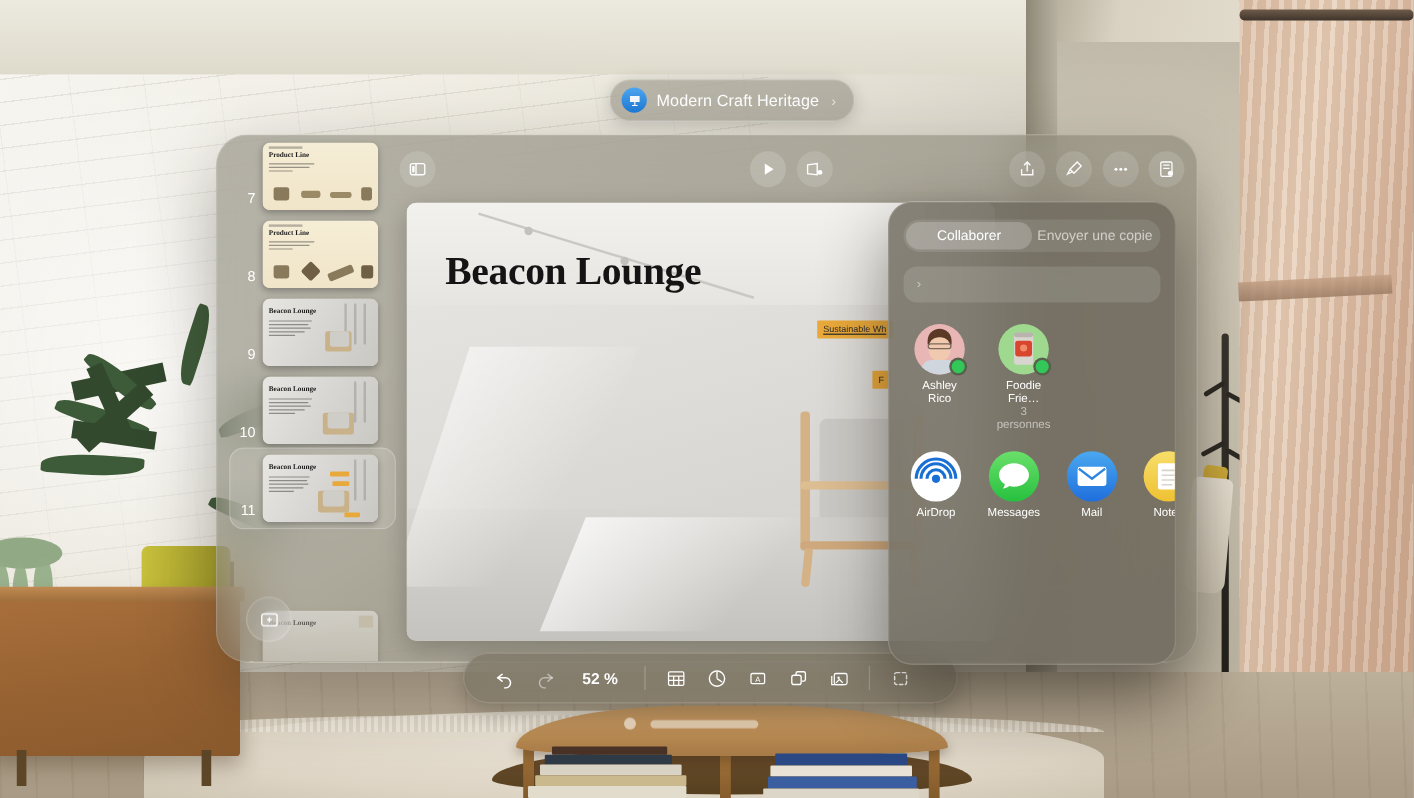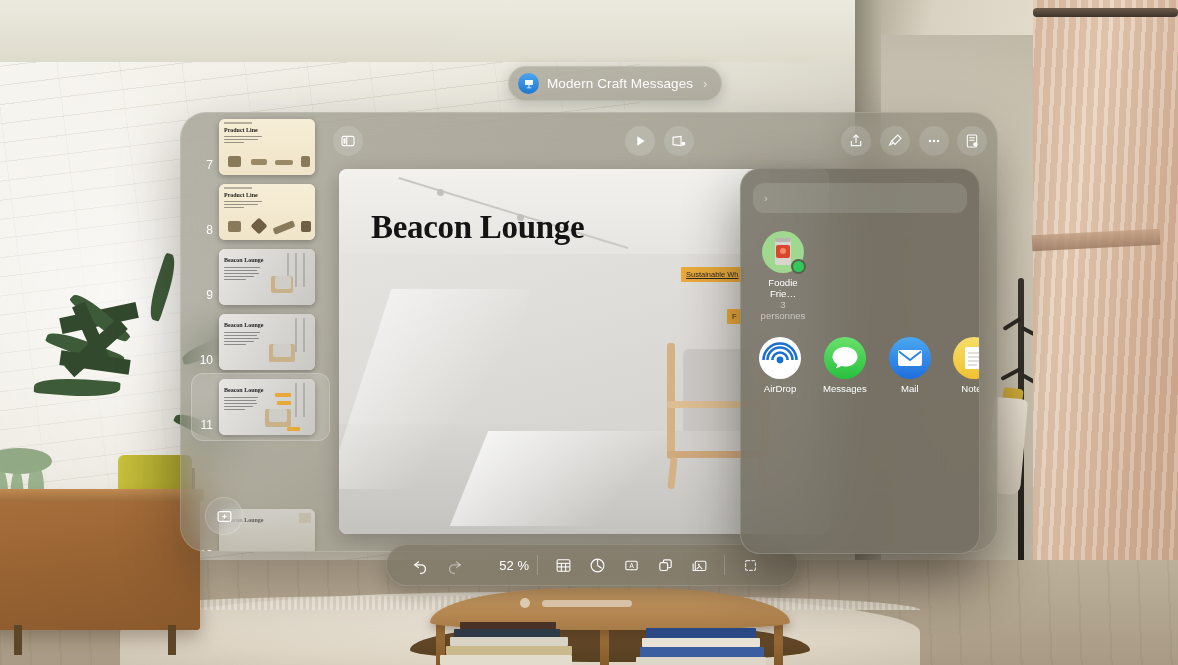--- a/index.html
+++ b/index.html
@@ -287,21 +287,21 @@
     backdrop-filter:blur(18px);
     display:flex; align-items:center; padding:0 16px; gap:0;
     box-shadow:0 6px 18px rgba(0,0,0,.22);
     z-index:6;
   }
   .bb-btn{
     width:34px; height:30px; display:flex; align-items:center; justify-content:center;
     cursor:pointer; background:none; border:none;
   }
   .bb-btn svg{ width:17px; height:17px; }
-  #zoom-value{ color:#fff; font-size:13px; width:58px; text-align:right; }
+  #zoom-value{ color:#fff; font-size:13px; width:58px; text-align:center;font-weight:bold; }
   .bb-sep{ width:1px; height:20px; background:rgba(255,255,255,.22); margin:0 8px; }
 
   
   #win-controls{
     position:absolute; left:520px; top:598px; width:120px; height:10px;
     display:flex; align-items:center; gap:12px; z-index:7;
   }
   .win-dot{ width:10px; height:10px; border-radius:50%; background:rgba(255,255,255,.55); }
   .win-bar{ width:90px; height:7px; border-radius:4px; background:rgba(255,255,255,.48); }
 
@@ -461,21 +461,21 @@
 </div>
 
 <div id="title-pill">
   <span class="kn-icon">
     <svg viewBox="0 0 24 24" fill="#fff">
         <path d="M4 4h16v10H4z" opacity=".95"></path>
         <rect x="11" y="14" width="2" height="5"></rect>
         <rect x="7" y="19" width="10" height="1.6" rx=".8"></rect>
       </svg>
   </span>
-  <span class="t">Modern Craft Messages</span>
+  <span class="t">Modern Craft Heritage</span>
   <span class="chev">›</span>
 </div>
 
 <div id="app-window">
 
   <div id="top-toolbar">
     <button class="tb-btn" style="left:152px;top:13px;">
       <svg viewBox="0 0 24 24" fill="none" stroke="#fff" stroke-width="1.7">
           <rect x="3" y="5" width="18" height="14" rx="2.5"></rect>
           <line x1="10" y1="5" x2="10" y2="19"></line>
@@ -733,26 +733,43 @@
 </div>
 
 <div id="win-controls">
   <span class="win-dot"></span>
   <span class="win-bar"></span>
 </div>
 
 <div id="share-panel">
 
 
+  <div class="segmented">
+    <span class="seg active">Collaborer</span>
+    <span class="seg">Envoyer une copie</span>
+  </div>
 
   <div class="perm-row">
     <span class="chev">›</span>
   </div>
 
   <div class="people-row">
+    <div class="person">
+      <div class="avatar">
+        <div class="inner" style="background:#e9b6b6;">
+          <div style="position:absolute;left:11px;top:4px;width:20px;height:16px;background:#5a3a26;border-radius:10px 10px 4px 4px;"></div>
+          <div style="position:absolute;left:12px;top:11px;width:18px;height:20px;background:#f0c9ae;border-radius:9px 9px 10px 10px;"></div>
+          <div style="position:absolute;left:11px;top:16px;width:20px;height:5px;border:1.4px solid #7a6a5a;border-radius:3px;box-sizing:border-box;"></div>
+          <div style="position:absolute;left:6px;top:30px;width:30px;height:14px;background:#cfd6dd;border-radius:8px 8px 0 0;"></div>
+        </div>
+        <span class="badge"></span>
+      </div>
+      <div class="p-name">Ashley</div>
+      <div class="p-name">Rico</div>
+    </div>
 
     <div class="person">
       <div class="avatar">
         <div class="inner" style="background:#9ed98f;">
           <div style="position:absolute;left:13px;top:8px;width:16px;height:26px;background:#d8d5cf;border-radius:2px;"></div>
           <div style="position:absolute;left:13px;top:7px;width:16px;height:4px;background:#b9b5ae;border-radius:2px;"></div>
           <div style="position:absolute;left:14px;top:14px;width:14px;height:13px;background:#d8462e;border-radius:2px;"></div>
           <div style="position:absolute;left:18px;top:17px;width:6px;height:6px;background:#f08a6a;border-radius:50%;"></div>
         </div>
         <span class="badge"></span>

